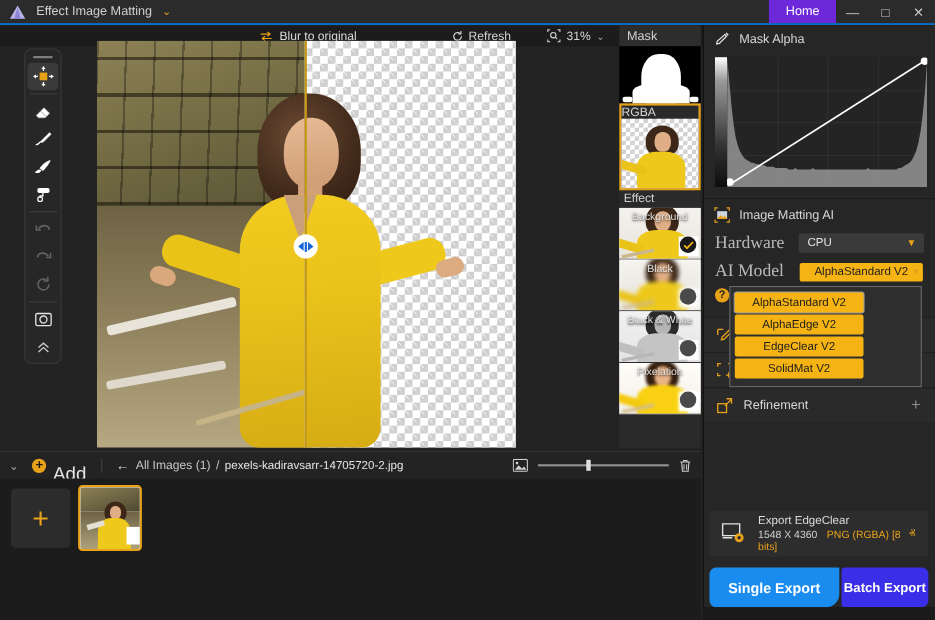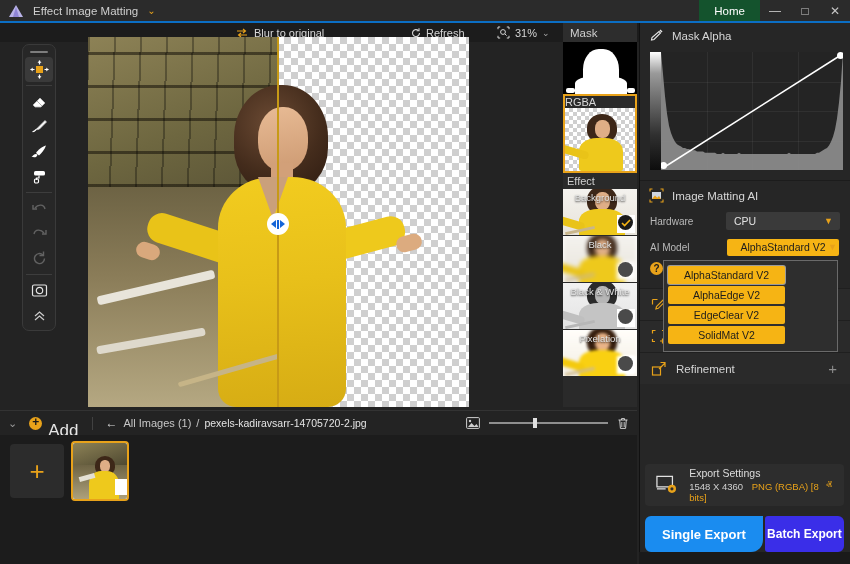--- a/index.html
+++ b/index.html
@@ -15,21 +15,21 @@
   
   .titlebar { position:absolute; left:0; top:0; width:850px; height:21px; background:#2b2b2b;
               display:flex; align-items:center; }
   .logo-tri { width:0; height:0; border-left:7px solid transparent; border-right:7px solid transparent;
               border-bottom:12px solid #b9b3e8; margin-left:9px; position:relative; }
   .logo-tri::after{ content:""; position:absolute; left:-3px; top:2px; width:0;height:0;
               border-left:3px solid transparent;border-right:3px solid transparent;border-bottom:10px solid #8f85d6;}
   .app-title { margin-left:10px; color:#cfcfcf; font-size:11.5px; }
   .title-caret { margin-left:9px; color:#e8a21a; font-size:10px; }
   .win-right { margin-left:auto; display:flex; align-items:center; height:21px; }
-  .home-btn { background:#14532d; color:#fff; font-size:11.5px; padding:0 15px; height:21px;
+  .home-btn { background:#6d28d9; color:#fff; font-size:11.5px; padding:0 15px; height:21px;
               display:flex;align-items:center; }
   .win-btn { width:30px; height:21px; display:flex; align-items:center; justify-content:center;
              color:#c6c6c6; font-size:12px; }
   .accent-line { position:absolute; left:0; top:21px; width:850px; height:2px; background:#0b6ec4; }
 
   
   .toolbar2 { position:absolute; left:0; top:23px; width:850px; height:19px; background:#1c1c1c;
               display:flex; align-items:center; }
   .tb2-center { position:absolute; left:236px; display:flex; align-items:center; gap:6px; }
   .tb2-label { color:#d9d9d9; font-size:11px; }
@@ -168,21 +168,21 @@
   .curve-box { margin:4px 8px 0 10px; width:193px; height:118px; background:#1f1f1f; position:relative;
                display:flex; }
   .alpha-strip { width:11px; height:118px; background:linear-gradient(180deg,#ffffff 0%, #9a9a9a 18%, #303030 70%, #0d0d0d 100%); }
   .hist { position:relative; flex:1; height:118px; background:#242424; overflow:hidden; }
   .grid-v { position:absolute; top:0; width:1px; height:118px; background:rgba(255,255,255,.055); }
   .grid-h { position:absolute; left:0; width:100%; height:1px; background:rgba(255,255,255,.055); }
   .curve-svg { position:absolute; left:0; top:0; }
   .cp { position:absolute; width:7px; height:7px; border-radius:50%; background:#fff; }
 
   .row { height:26px; display:flex; align-items:center; padding:0 10px; }
-  .row-label { width:76px; color:#b9b9b9; font-size:10px; }
+  .row-label { width:76px; color:#b9b9b9; font-size:16px;font-family:Liberation Serif, serif; }
   .dd { flex:1; height:18px; background:#3a3a3a; border-radius:2px; display:flex; align-items:center;
         padding:0 8px; color:#e2e2e2; font-size:10.5px; position:relative; }
   .dd .cv { position:absolute; right:7px; color:#e8a21a; font-size:9px; }
   .dd-yellow { flex:1; height:18px; border-radius:2px; display:flex; align-items:center; justify-content:center;
                position:relative; }
   .dd-yellow .pill { width:112px; height:17px; background:#f6b414; color:#1c1c1c; font-size:10.5px;
                      border-radius:2px; display:flex; align-items:center; justify-content:center; }
   .hint { display:flex; align-items:flex-start; gap:6px; padding:1px 10px 3px 10px; }
   .qmark { width:13px; height:13px; border-radius:50%; background:#e8a21a; color:#1c1c1c; font-size:10px;
            font-weight:bold; display:flex; align-items:center; justify-content:center; flex:none; margin-top:1px; }
@@ -588,21 +588,21 @@
   </div>
 
   <div class="export-box">
     <svg width="26" height="24" viewBox="0 0 26 24" style="margin-right:9px">
       <path d="M2 3h16v11H2z" fill="none" stroke="#e2e2e2" stroke-width="1.3"></path>
       <path d="M2 16h9" stroke="#e2e2e2" stroke-width="1.3"></path>
       <circle cx="17.5" cy="16" r="4.2" fill="#e8a21a"></circle>
       <circle cx="17.5" cy="16" r="1.6" fill="#2d2d2d"></circle>
     </svg>
     <div>
-      <div class="exp-title">Export Settings</div>
+      <div class="exp-title">Export EdgeClear</div>
       <div class="exp-sub">
         <span class="exp-dim">1548 X 4360</span>
         <span class="exp-fmt">PNG (RGBA) [8 bits]</span>
       </div>
     </div>
     <span class="exp-chev">ⱏ</span>
   </div>
 
   <div class="exp-btns">
     <div class="btn-single">Single Export</div>

